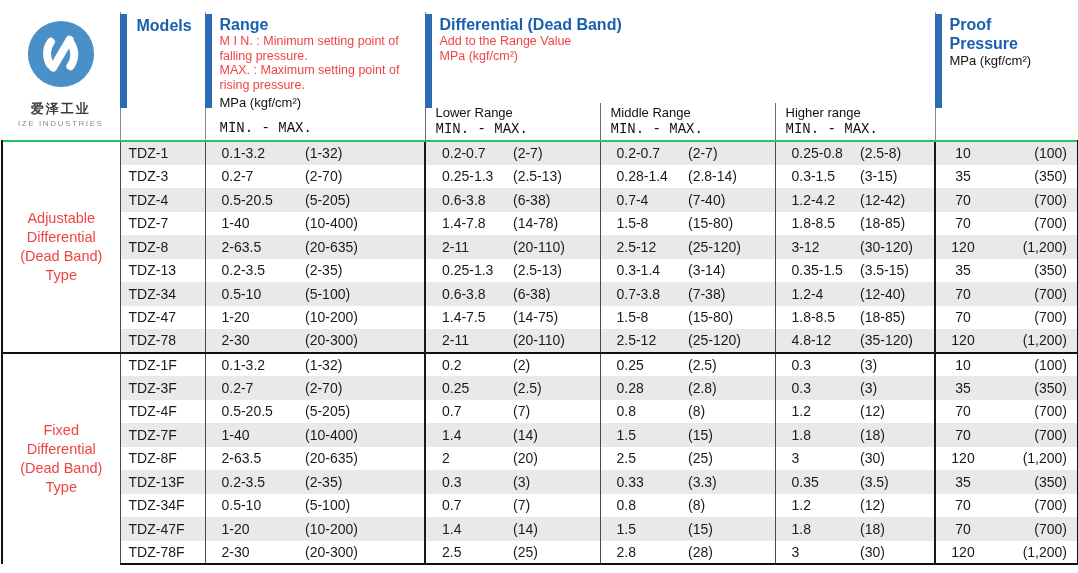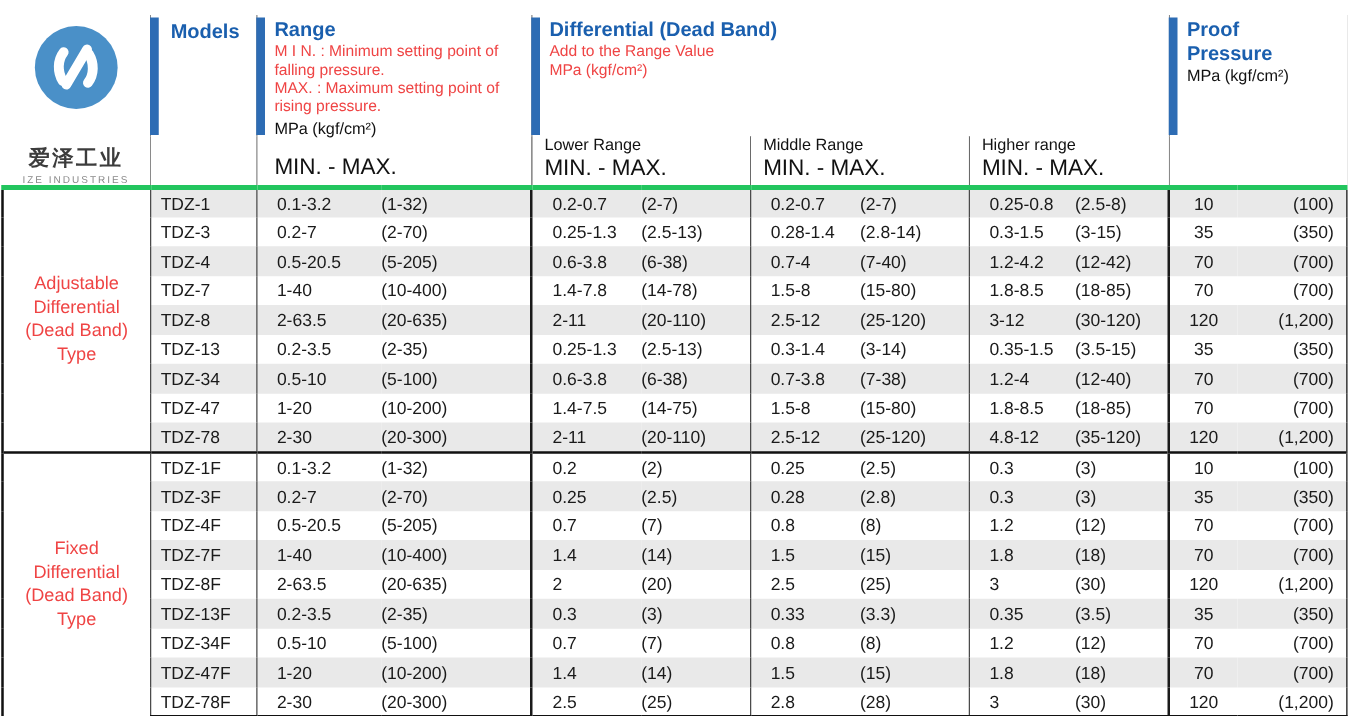--- a/index.html
+++ b/index.html
@@ -21,35 +21,35 @@
   .row-h2 th.nobar::before { content:none; }
 
   .h-title { color:#1a5fae; font-weight:bold; font-size:16px; line-height:19px; }
   .th-models { padding:4px 0 0 16px; }
   .th-range  { padding:3px 0 0 14px; }
   .th-diff   { padding:3px 0 0 14px; }
   .th-proof  { padding:3px 0 0 14px; }
 
   .desc { font-size:12.5px; line-height:14.5px; color:#ef4444; }
   .unit { font-size:13px; margin-top:3px; color:#111; }
-  .serif-mm { font-family:Liberation Sans, sans-serif; font-size:18px; color:#111; }
+  .serif-mm { font-family:Liberation Mono, monospace; font-size:14px; color:#111; }
   .range-mm { position:absolute; left:14px; bottom:4px; }
   .sub-wrap { position:absolute; left:10px; bottom:3px; }
   .sub-label { font-size:13px; line-height:16px; color:#111; }
 
   
   .logo-cell { text-align:center; vertical-align:top; padding-top:6px; }
   .logo-box { display:flex; flex-direction:column; align-items:center; }
-  .logo-cn { font-size:17px; font-weight:bold; color:#3c3c3c; letter-spacing:2px; margin-top:20px; }
+  .logo-cn { font-size:13px; font-weight:bold; color:#3c3c3c; letter-spacing:2px; margin-top:6px; }
   .logo-en { font-size:8px; color:#8a8a8a; letter-spacing:1.6px; margin-top:1px;text-align:center; }
 
   
   tbody td { height:23.5px; font-size:14px; }
   tbody tr:nth-child(odd) td { background:#e9e9e9; }
-  tbody tr:first-child td { border-top:4px solid #22c55e; }
+  tbody tr:first-child td { border-top:2px solid #22c55e; }
   tbody tr.group-start td { border-top:2px solid #111; }
   tbody tr:last-child td { border-bottom:2px solid #111; }
 
   .c-group { border-left:2px solid #111; background:#fff !important; text-align:center; }
   .glabel { white-space:pre-line; font-size:14.5px; line-height:19px; color:#ef4444; }
   .c-model { border-left:1px solid #4a4a4a; padding-left:8px; }
   .c-rv { border-left:1px solid #4a4a4a; padding-left:16px; }
   .c-lv { border-left:2px solid #1a1a1a; padding-left:16px; }
   .c-mv { border-left:1px solid #4a4a4a; padding-left:16px; }
   .c-hv { border-left:1px solid #4a4a4a; padding-left:16px; }

